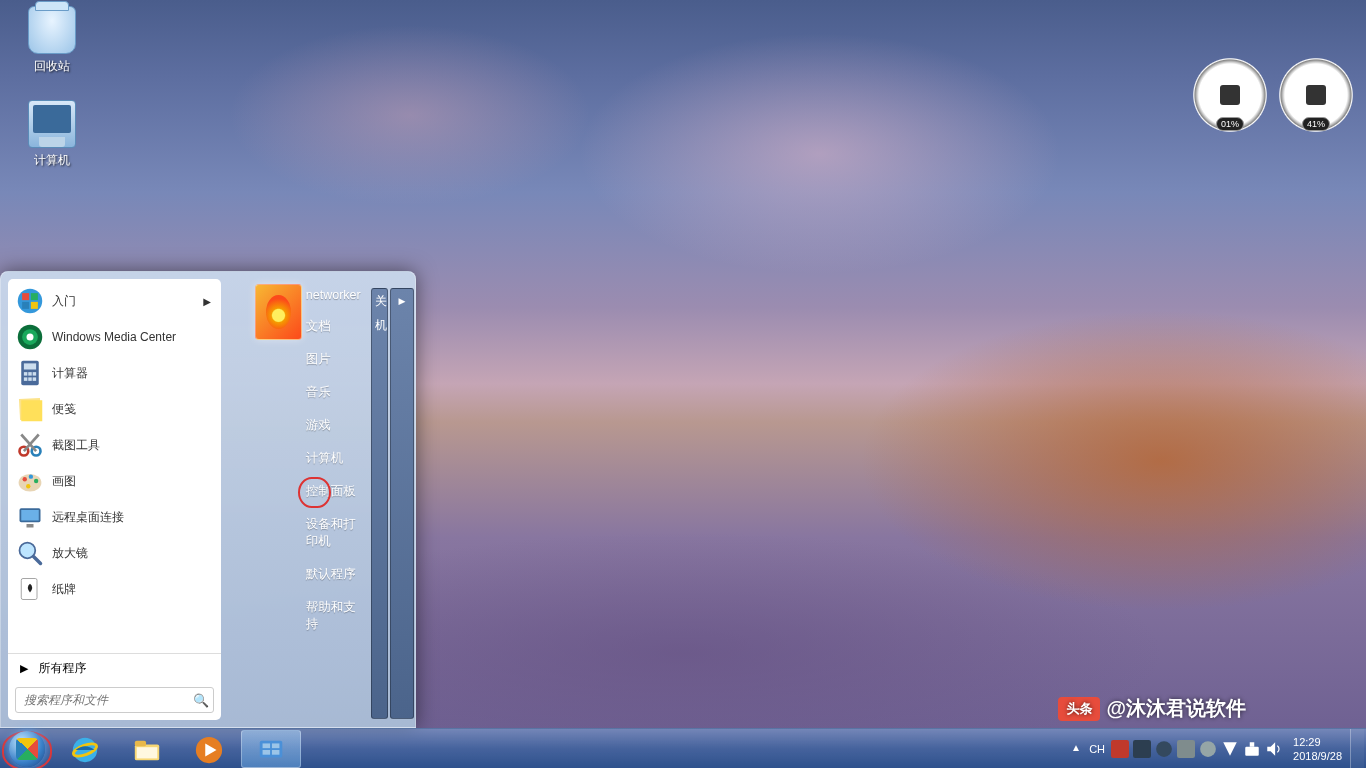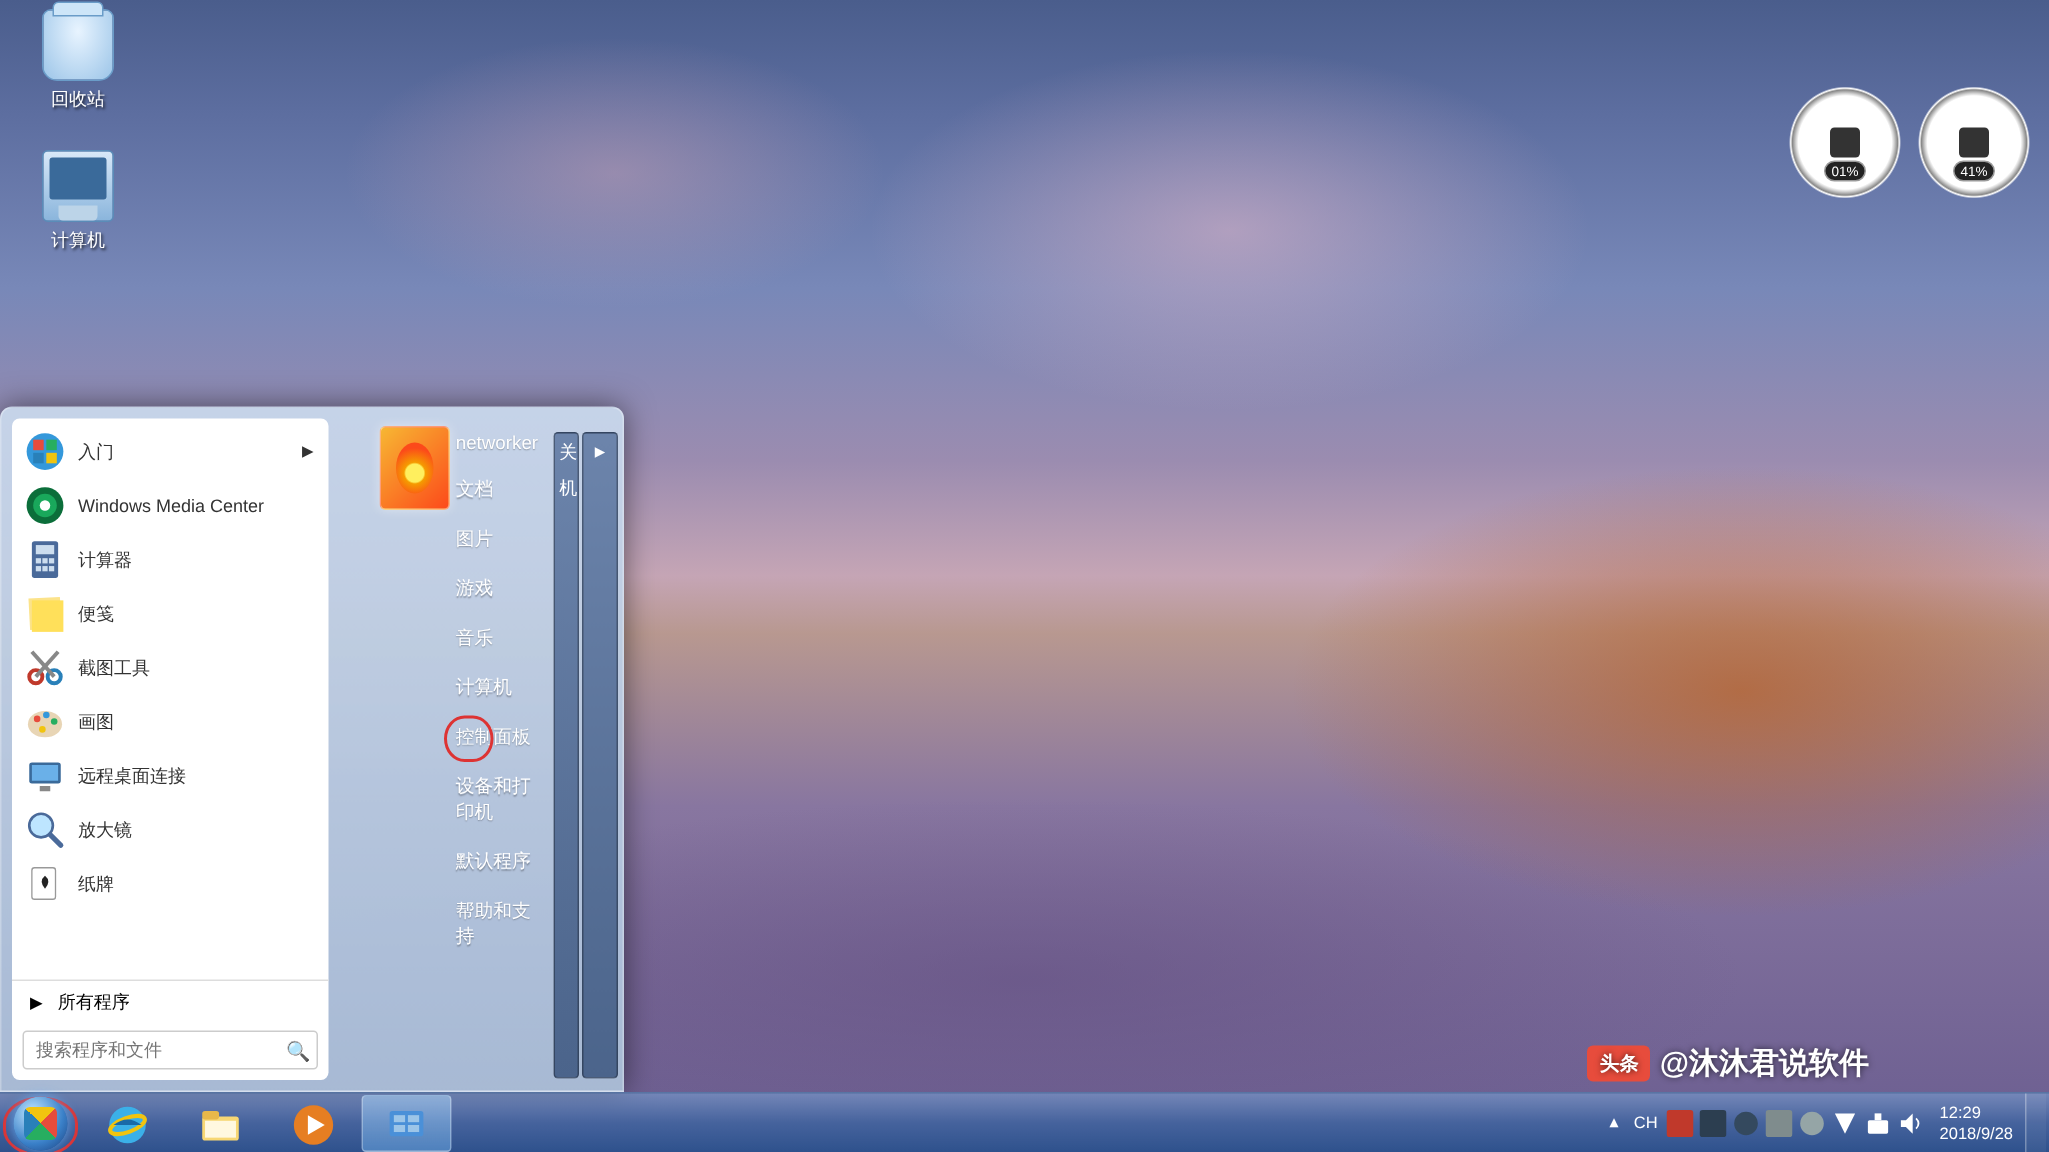--- a/index.html
+++ b/index.html
@@ -19,41 +19,41 @@
     radial-gradient(ellipse 800px 200px at 50% 85%, rgba(100,80,130,.6), transparent 60%);
 }
 
 .desktop-icon { position:absolute; width:76px; text-align:center; cursor:pointer; }
 .desktop-icon .icon-img { width:48px; height:48px; margin:0 auto 4px; }
 .desktop-icon .label { color:#fff; font-size:12px; text-shadow:1px 1px 2px rgba(0,0,0,.8); }
 
 #gadgets { position:absolute; top:55px; right:10px; display:flex; gap:6px; }
 .gauge { width:80px; height:80px; background:radial-gradient(circle,#fff 55%,#d0d0d0 58%,#888 62%,#fff 64%,transparent 66%); border-radius:50%; position:relative; }
 .gauge::before { content:""; position:absolute; left:30px; top:30px; width:20px; height:20px; background:#333; border-radius:3px; }
-.gauge .pct { position:absolute; bottom:14px; left:50%; transform:translateX(-50%); background:#222; color:#fff; font-size:9px; padding:1px 4px; border-radius:8px; border:1px solid #999; }
+.gauge .pct { position:absolute; bottom:4px; left:50%; transform:translateX(-50%); background:#222; color:#fff; font-size:9px; padding:1px 4px; border-radius:8px; border:1px solid #999; }
 
 #start-menu {
   position:absolute; left:0; bottom:40px; width:416px; height:457px;
   display:flex; border-radius:8px 8px 0 0;
   background:linear-gradient(180deg,rgba(200,215,235,.95),rgba(170,190,215,.95));
   box-shadow:0 0 20px rgba(0,0,0,.5);
   border:1px solid rgba(255,255,255,.3);
   gap:24px;
 }
 #start-left { width:258px; background:#fff; margin:7px 0 7px 7px; border-radius:5px; display:flex; flex-direction:column; }
 #start-programs { flex:1; padding:4px 2px; }
 .prog-item { display:flex; align-items:center; height:36px; padding:0 6px; cursor:pointer; position:relative; }
 .prog-item .picon { width:28px; height:28px; margin-right:8px; flex-shrink:0; }
 .prog-item .plabel { font-size:12px; color:#333; }
 .prog-arrow { position:absolute; right:8px; font-size:10px; color:#333; }
 #all-programs { border-top:1px solid #ddd; padding:6px; display:flex; align-items:center; cursor:pointer; }
 #all-programs .tri { margin:0 10px 0 6px; font-size:11px; }
 #all-programs .plabel { font-size:12px; }
 #search-box { margin:4px 7px 7px; height:26px; border:1px solid #ccc; border-radius:3px; display:flex; align-items:center; background:#fff; }
-#search-box input { flex:1; border:none; outline:none; padding:0 8px; font-size:12px; color:#888; background:transparent; }
+#search-box input { flex:1; border:none; outline:none; padding:0 8px; font-size:12px; font-style:italic; color:#888; background:transparent; }
 #search-box .sicon { width:24px; text-align:center; color:#2a6ec6; font-size:13px; }
 
 #start-right { flex:1; padding:8px 10px; display:flex; color:#fff; }
 #user-pic { width:56px; height:56px; border:1px solid rgba(255,255,255,.4); border-radius:4px; margin:4px auto 18px; background:linear-gradient(135deg,#f7b733 0%,#fc4a1a 100%); box-shadow:0 0 8px rgba(255,255,255,.4); position:relative; }
 #user-pic::after{ content:""; position:absolute; inset:10px; background:radial-gradient(circle at 50% 60%,#ffef5e 25%,#f59b00 30%,#fc4a1a 70%); border-radius:50%; }
 .right-item { font-size:12.5px; padding:8px 4px; cursor:pointer; text-shadow:0 1px 1px rgba(0,0,0,.3); position:relative; }
 .right-item.highlighted::after { content:""; position:absolute; left:-4px; top:2px; right:40px; bottom:0px; border:2px solid #d33; border-radius:50%/60%; }
 #right-spacer { flex:1; }
 #shutdown-row { display:flex; gap:2px; margin-top:8px; }
 #shutdown-btn { flex:1; background:linear-gradient(180deg,#6c84ab,#4b648b); border:1px solid rgba(0,0,0,.3); border-radius:3px; color:#fff; font-size:12px; text-align:right; line-height:24px; cursor:pointer; }
@@ -212,22 +212,22 @@
         <input type="text" placeholder="搜索程序和文件" style="">
         <span class="sicon">🔍</span>
       </div>
     </div>
     <div id="start-right">
       <div id="user-pic"></div>
       <div id="right-items">
           <div class="right-item">networker</div>
           <div class="right-item">文档</div>
           <div class="right-item">图片</div>
+          <div class="right-item">音乐</div>
           <div class="right-item">游戏</div>
-          <div class="right-item">音乐</div>
           <div class="right-item">计算机</div>
           <div class="right-item highlighted">控制面板</div>
           <div class="right-item">设备和打印机</div>
           <div class="right-item">默认程序</div>
           <div class="right-item">帮助和支持</div>
         </div>
       <div id="right-spacer"></div>
       <div id="shutdown-row">
         <div id="shutdown-btn">关机</div>
         <div id="shutdown-more">▶</div>

